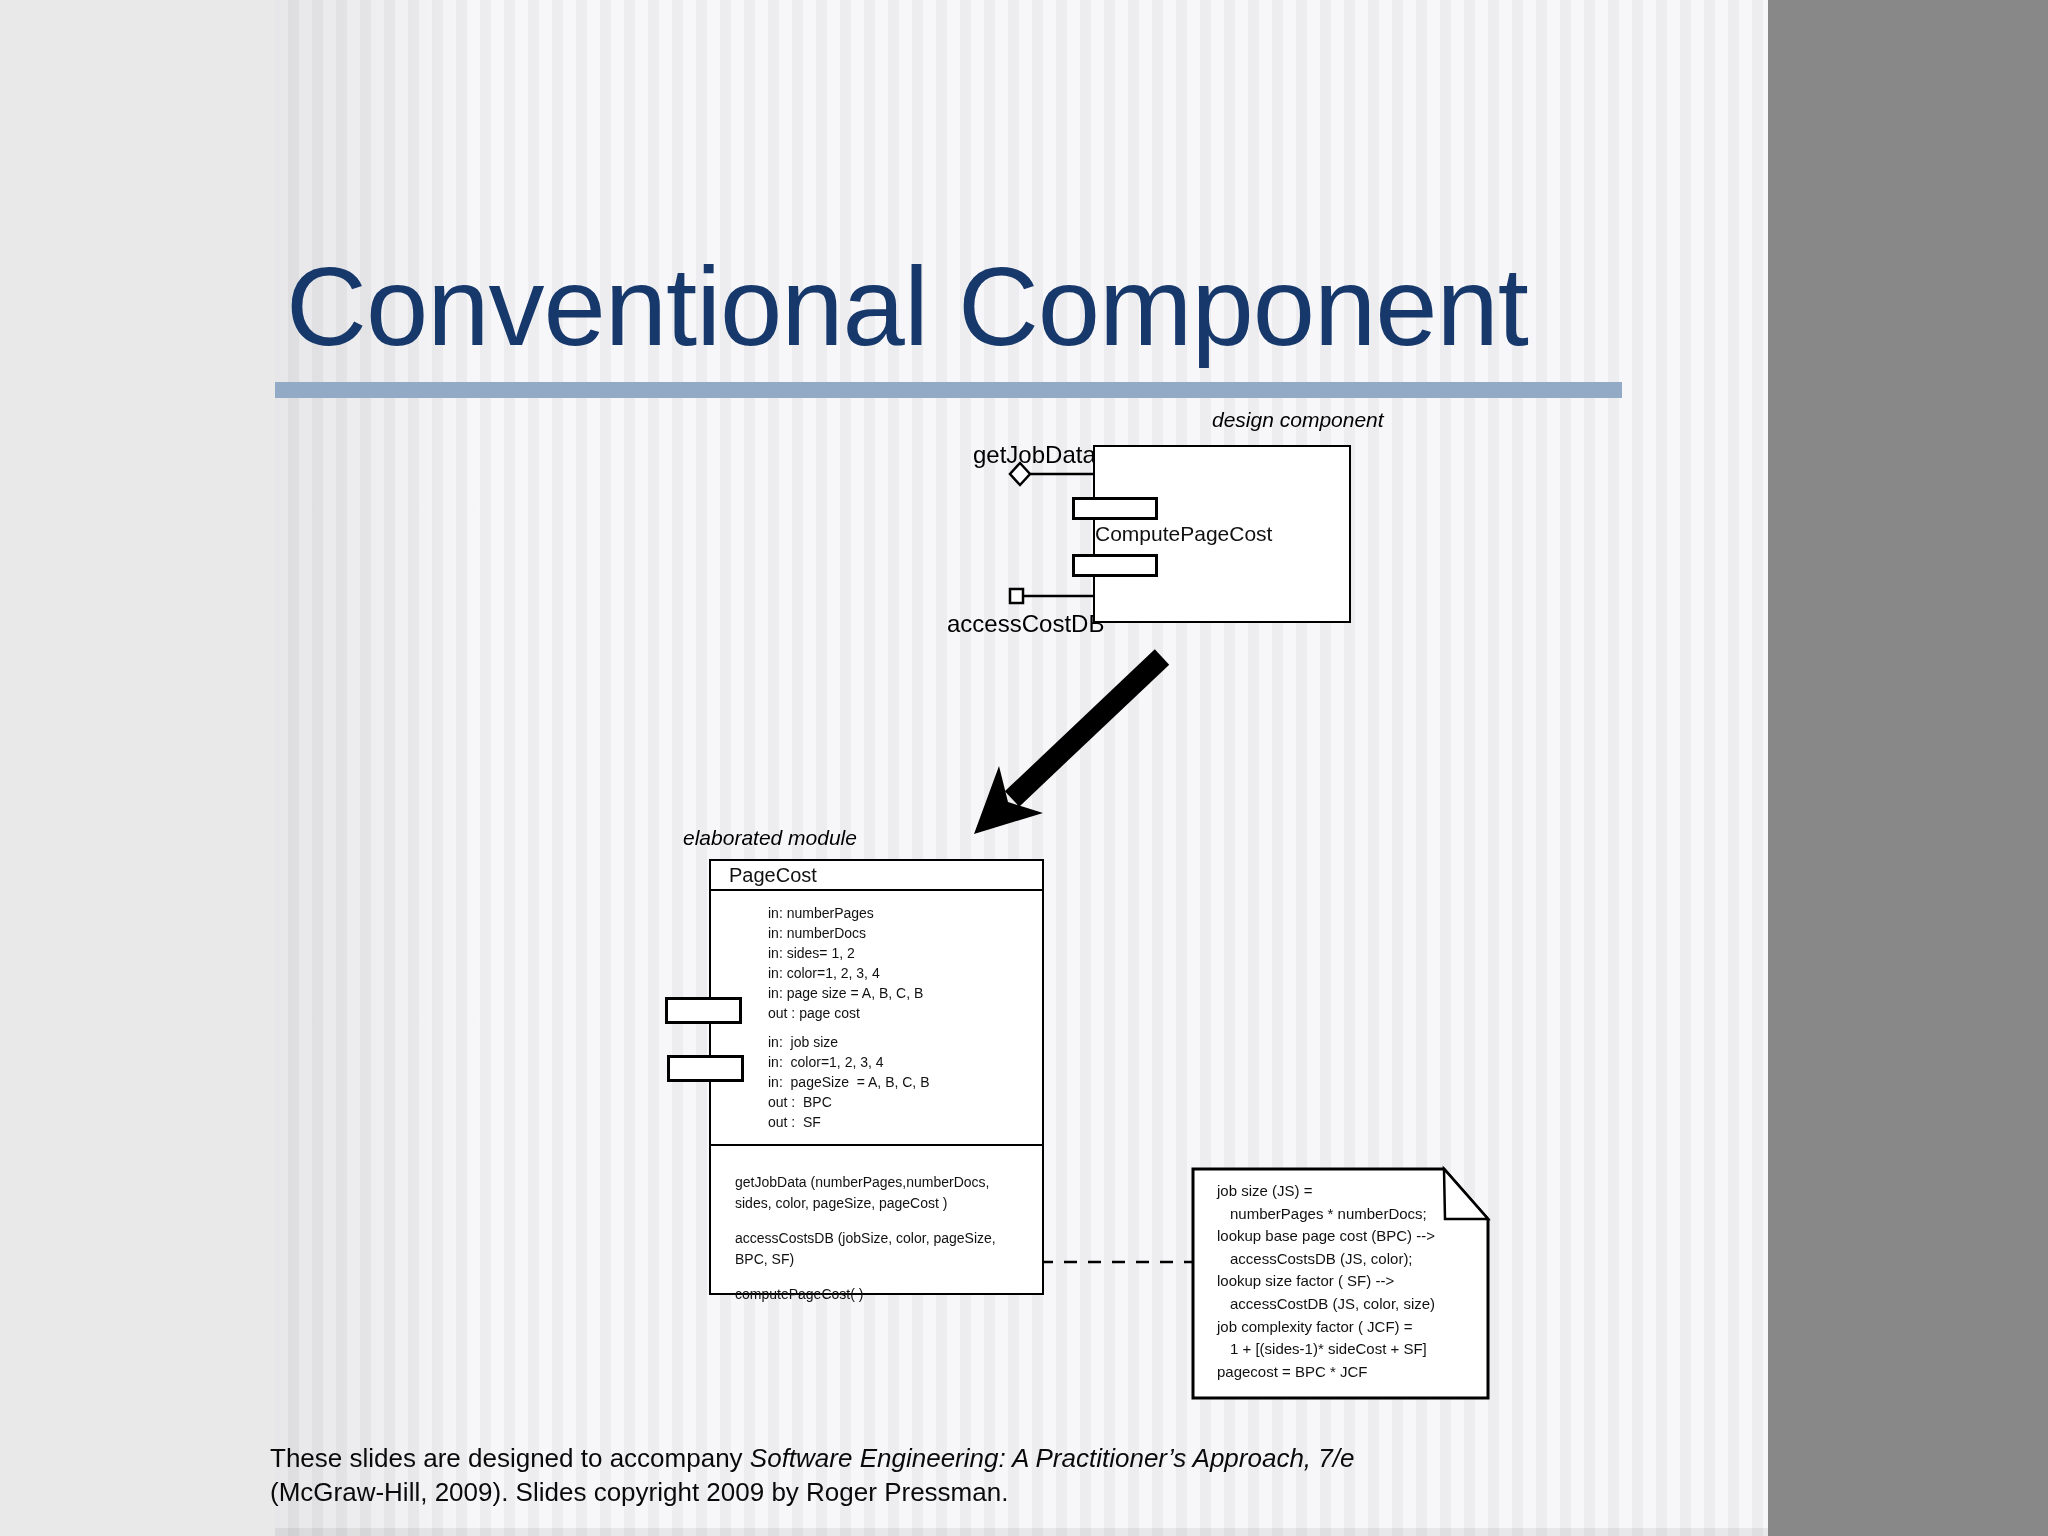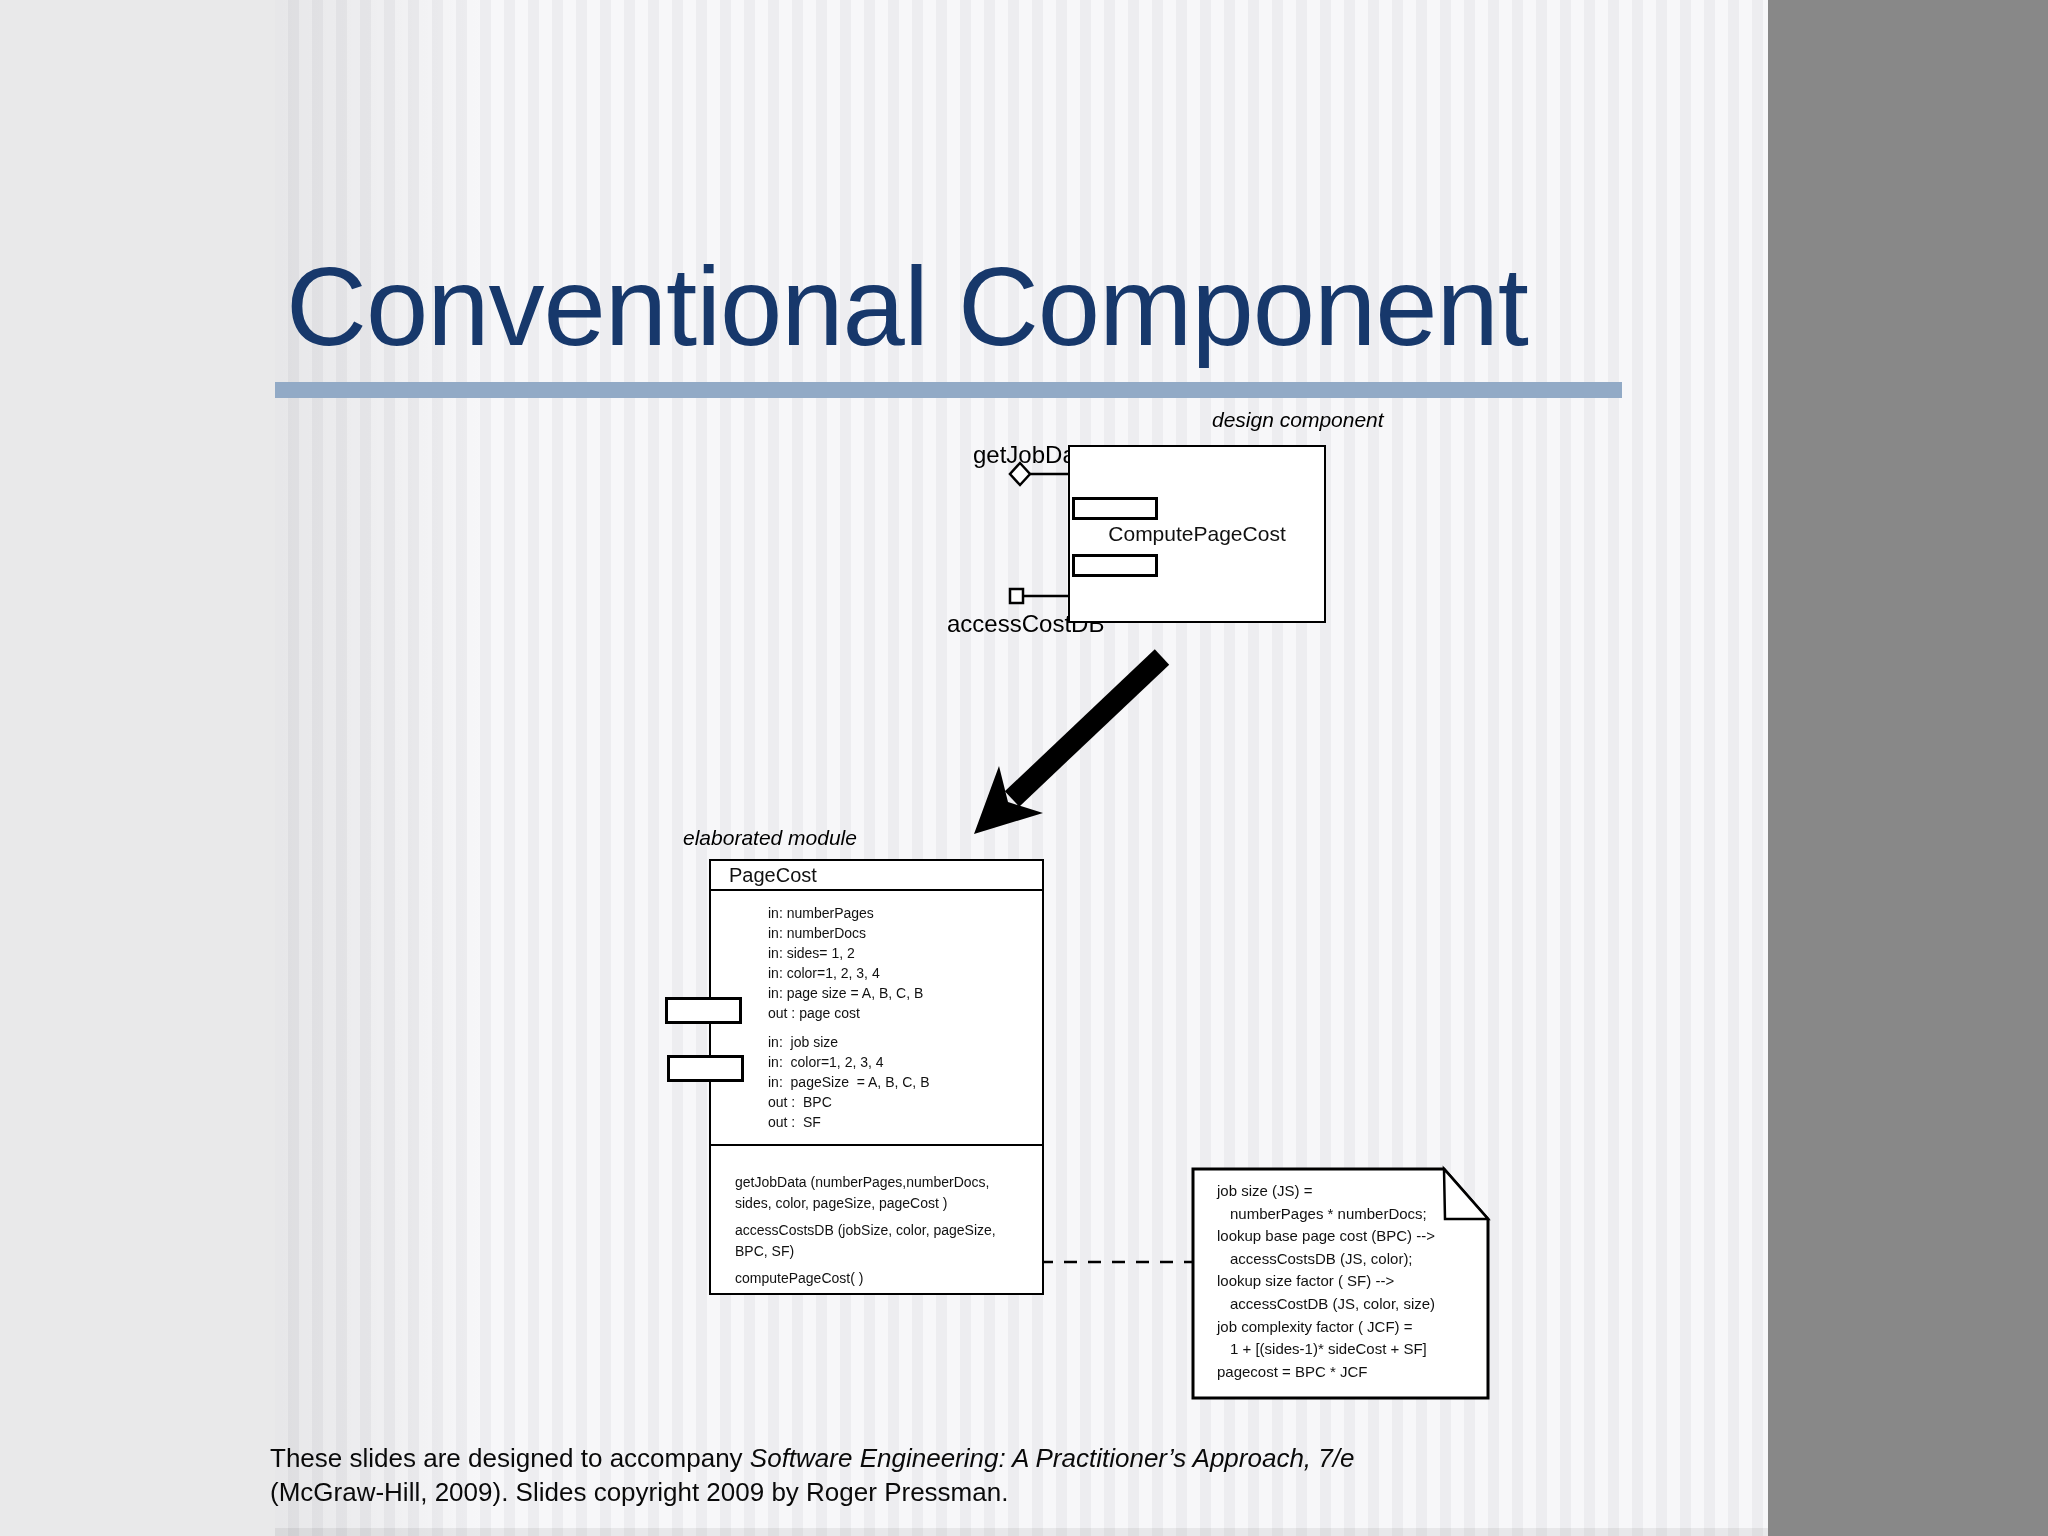--- a/index.html
+++ b/index.html
@@ -39,22 +39,22 @@
   .caption{
     font-style:italic;font-size:21px;color:#000;white-space:nowrap;
   }
   .iface-label{font-size:24px;color:#000;white-space:nowrap;}
   svg.layer{position:absolute;left:0;top:0;}
   .uml-box{
     position:absolute;background:#fff;border:2px solid #000;
     box-sizing:border-box;
   }
   .component-box{
-    left:1068px;top:445px;width:258px;height:178px;
-    display:flex;align-items:center;justify-content:center;
+    left:1093px;top:445px;width:258px;height:178px;
+    display:flex;align-items:center;
     font-size:21px;
   }
   .tab{
     position:absolute;background:#fff;border:3px solid #000;
     box-sizing:border-box;
   }
   .tab.c1{left:1072px;top:497px;width:86px;height:23px;}
   .tab.c2{left:1072px;top:554px;width:86px;height:23px;}
   .tab.m1{left:665px;top:997px;width:77px;height:27px;}
   .tab.m2{left:667px;top:1055px;width:77px;height:27px;}
@@ -71,21 +71,21 @@
     padding:12px 0 0 57px;box-sizing:border-box;
     font-size:14px;line-height:20px;
   }
   .param-group2{margin-top:9px;}
   .param-line{white-space:pre;}
   .module-ops{
     padding:26px 0 0 24px;
     font-size:14px;line-height:21px;
   }
   .op-line{white-space:pre;}
-  .op-gap{margin-top:6px;}
+  .op-gap{margin-top:14px;}
   .note-text{
     left:1193px;top:1169px;width:290px;
     padding:11px 0 0 24px;box-sizing:border-box;
     font-size:15px;line-height:22.6px;
   }
   .note-line{white-space:pre;}
   .note-line.indent{padding-left:13px;}
   .footer{
     left:270px;top:1441px;width:1450px;
     font-size:26px;line-height:34px;color:#0a0a0a;

